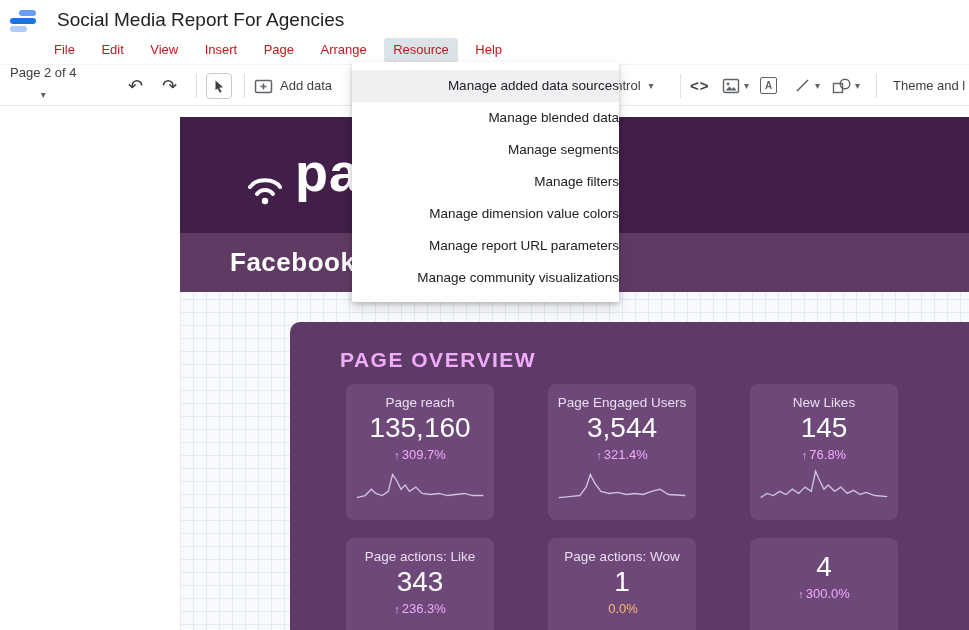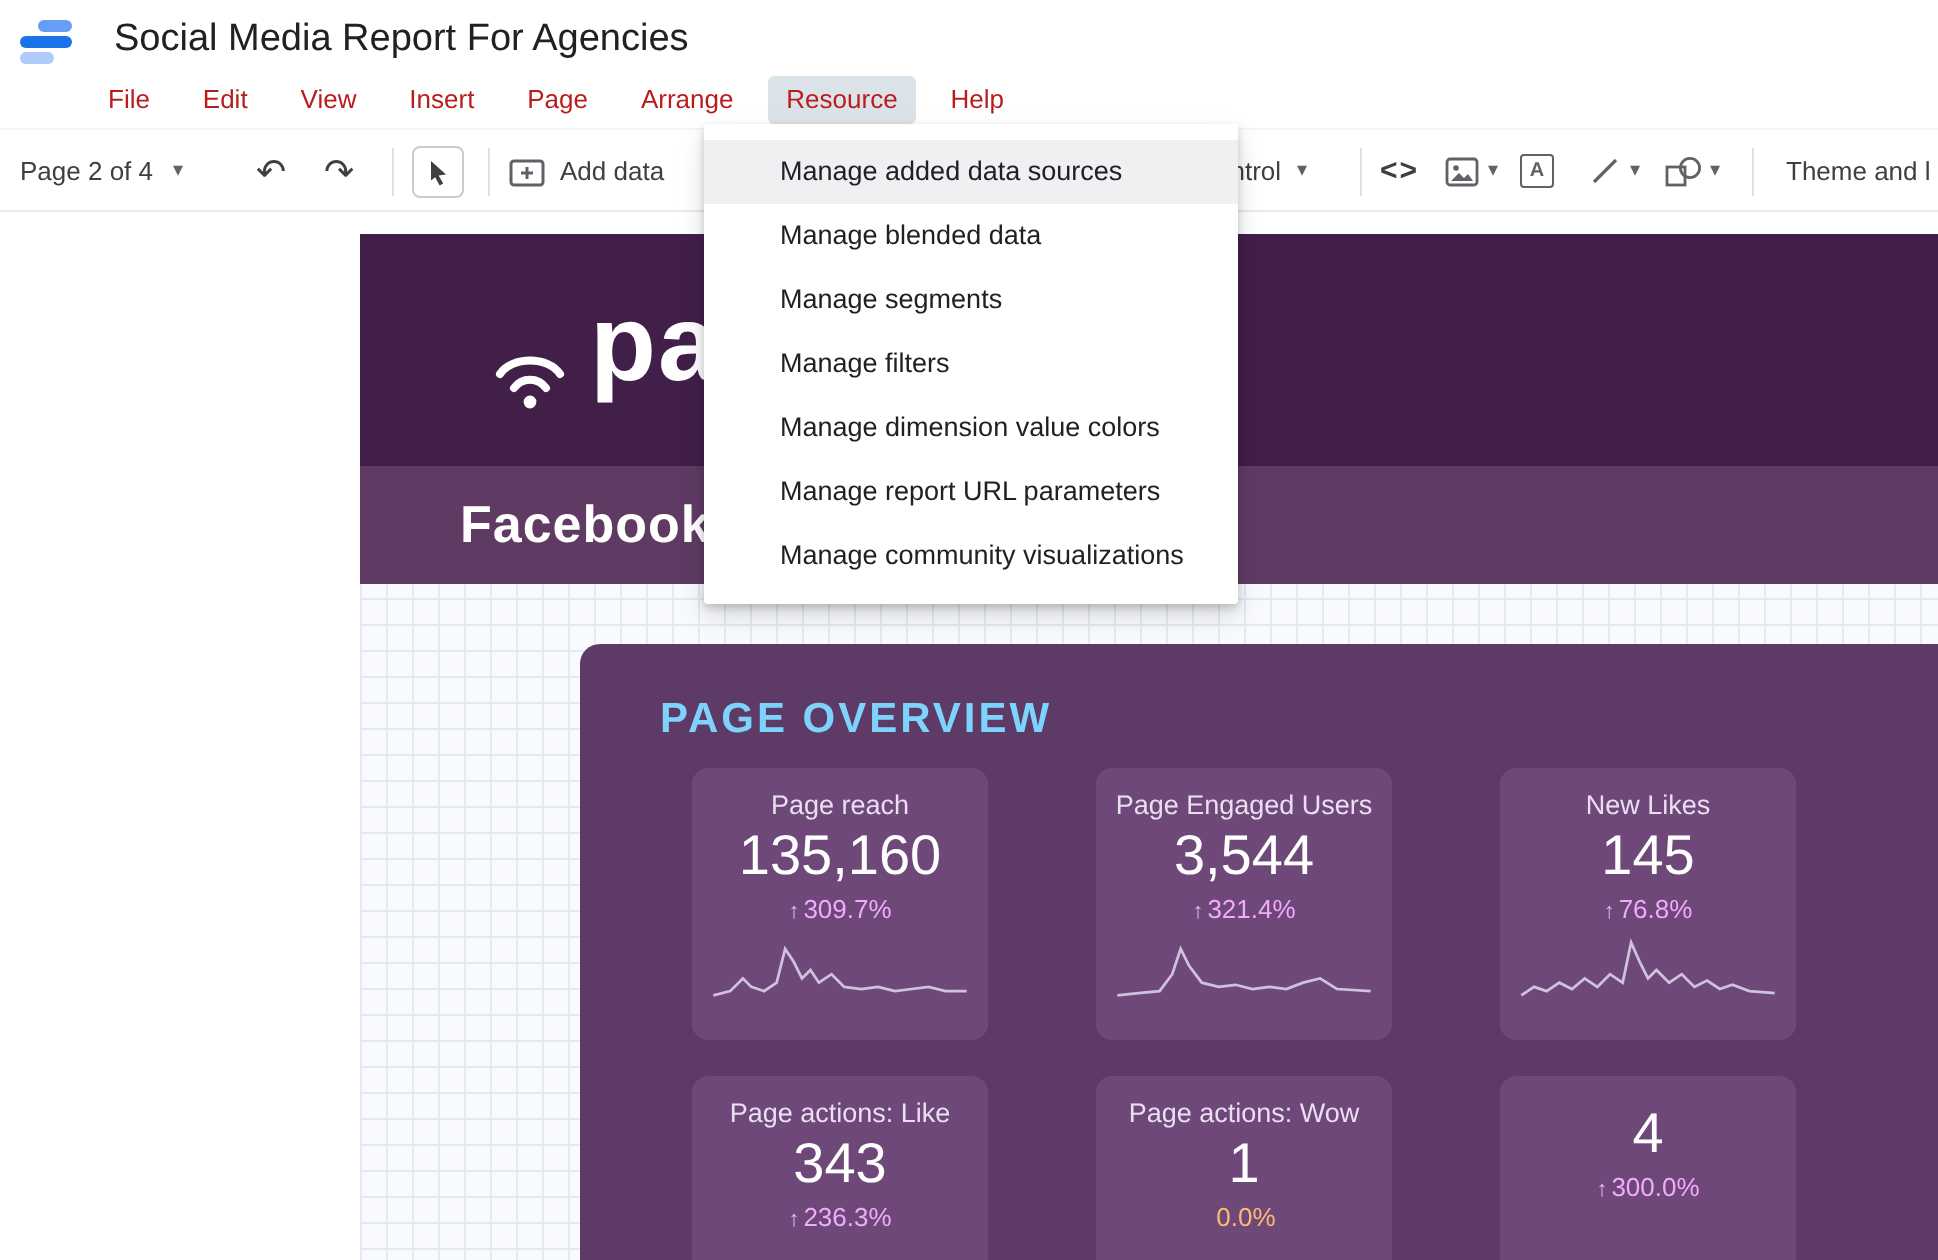--- a/index.html
+++ b/index.html
@@ -21,21 +21,21 @@
   .menubar { position:absolute; left:0; top:38px; height:26px; width:100%; padding-left:43px; }
   .menu-item { display:inline-block; padding:0 9px; margin:0 2px; line-height:24px; font-size:13px; color:#b91c1c; border-radius:3px; cursor:default; }
   .menu-item.active { background:#dce3e8; }
 
   
   .toolbar { position:absolute; left:0; top:64px; width:100%; height:42px; background:#fff; border-bottom:1px solid #e8eaed; border-top:1px solid #f3f4f6; }
   .tb { position:absolute; top:0; height:41px; display:flex; align-items:center; color:#3c4043; font-size:13px; white-space:nowrap; }
   .caret { font-size:10px; color:#5f6368; line-height:1; }
   .divider { position:absolute; top:9px; width:1px; height:24px; background:#e0e0e0; }
   .icon-btn { font-size:18px; color:#3c4043; line-height:1; }
-  .page-nav { left:10px; gap:10px; }
+  .page-nav { left:10px; gap:10px;flex-direction:column; }
   .undo-btn { left:128px; } .redo-btn { left:162px; }
   .select-btn { position:absolute; left:206px; top:8px; width:26px; height:26px; border:1px solid #c8cbce; border-radius:4px; display:flex; align-items:center; justify-content:center; background:#fff; }
   .add-data { left:254px; gap:7px; }
   .control { left:608px; gap:8px; }
   .embed { left:690px; font-size:15px; font-weight:bold; letter-spacing:1px; }
   .img-group { left:722px; gap:4px; }
   .textbox-btn { position:absolute; left:760px; top:12px; width:17px; height:17px; border:1.5px solid #5f6368; border-radius:2px; font-size:10px; font-weight:bold; color:#5f6368; display:flex; align-items:center; justify-content:center; }
   .line-group { left:794px; gap:4px; }
   .shape-group { left:832px; gap:4px; }
   .theme { left:893px; }
@@ -50,34 +50,34 @@
     background-size:13px 13px;
   }
   .band-dark  { position:absolute; left:0; top:0;     width:100%; height:116px; background:#421f49; }
   .band-light { position:absolute; left:0; top:116px; width:100%; height:59px;  background:#5f3b64; }
   .brand { position:absolute; left:62px; top:26px; display:flex; }
   .brand .wifi { margin-top:24px; }
   .brand-text { font-size:54px; font-weight:bold; color:#fff; line-height:1.1; margin-left:7px; letter-spacing:1px; }
   .fb-title { position:absolute; left:50px; top:0; line-height:59px; font-size:26px; font-weight:bold; color:#fff; letter-spacing:.5px; }
 
   .overview-card { position:absolute; left:110px; top:205px; width:700px; height:340px; background:#5d3b66; border-radius:10px; }
-  .overview-title { position:absolute; left:40px; top:26px; font-size:21px; font-weight:bold; color:#7dd3fc; letter-spacing:1.5px; }
+  .overview-title { position:absolute; left:50px; top:26px; font-size:21px; font-weight:bold; color:#f0abfc; letter-spacing:1.5px; }
   .metrics { position:absolute; left:56px; top:62px; display:grid; grid-template-columns:repeat(3,181px); column-gap:21px; row-gap:18px; }
   .metric-card { width:148px; height:136px; background:#6d4878; border-radius:8px; text-align:center; padding-top:11px; color:#fff; }
   .m-label { font-size:13.5px; color:#eadef1; }
   .m-value { font-size:28px; margin-top:2px; line-height:1.15; }
   .m-delta { font-size:13px; color:#f0abfc; margin-top:3px; }
   .m-delta .up-arrow { font-size:11px; margin-right:2px; }
   .m-delta.neutral { color:#fdba74; }
   .spark { margin-top:4px; }
   .spark polyline { fill:none; stroke:#cfc2de; stroke-width:1.3; }
 
   
   .dropdown { position:absolute; left:352px; top:62px; width:267px; background:#fff; padding:8px 0; z-index:20;
-    box-shadow:0 2px 4px rgba(0,0,0,.18), 0 6px 14px rgba(0,0,0,.13); border-radius:0 0 2px 2px; }
+    box-shadow:0 2px 4px rgba(0,0,0,.18), 0 6px 14px rgba(0,0,0,.13); border-radius:0 0 2px 2px;text-align:right; }
   .dd-item { height:32px; line-height:32px; padding-left:38px; font-size:13.5px; color:#202124; cursor:default; }
   .dd-item.hover { background:#eef0f1; }
 </style>
 </head>
 <body>
 
 <div class="topbar">
   <div class="logo">
     <div class="b1"></div>
     <div class="b2"></div>

